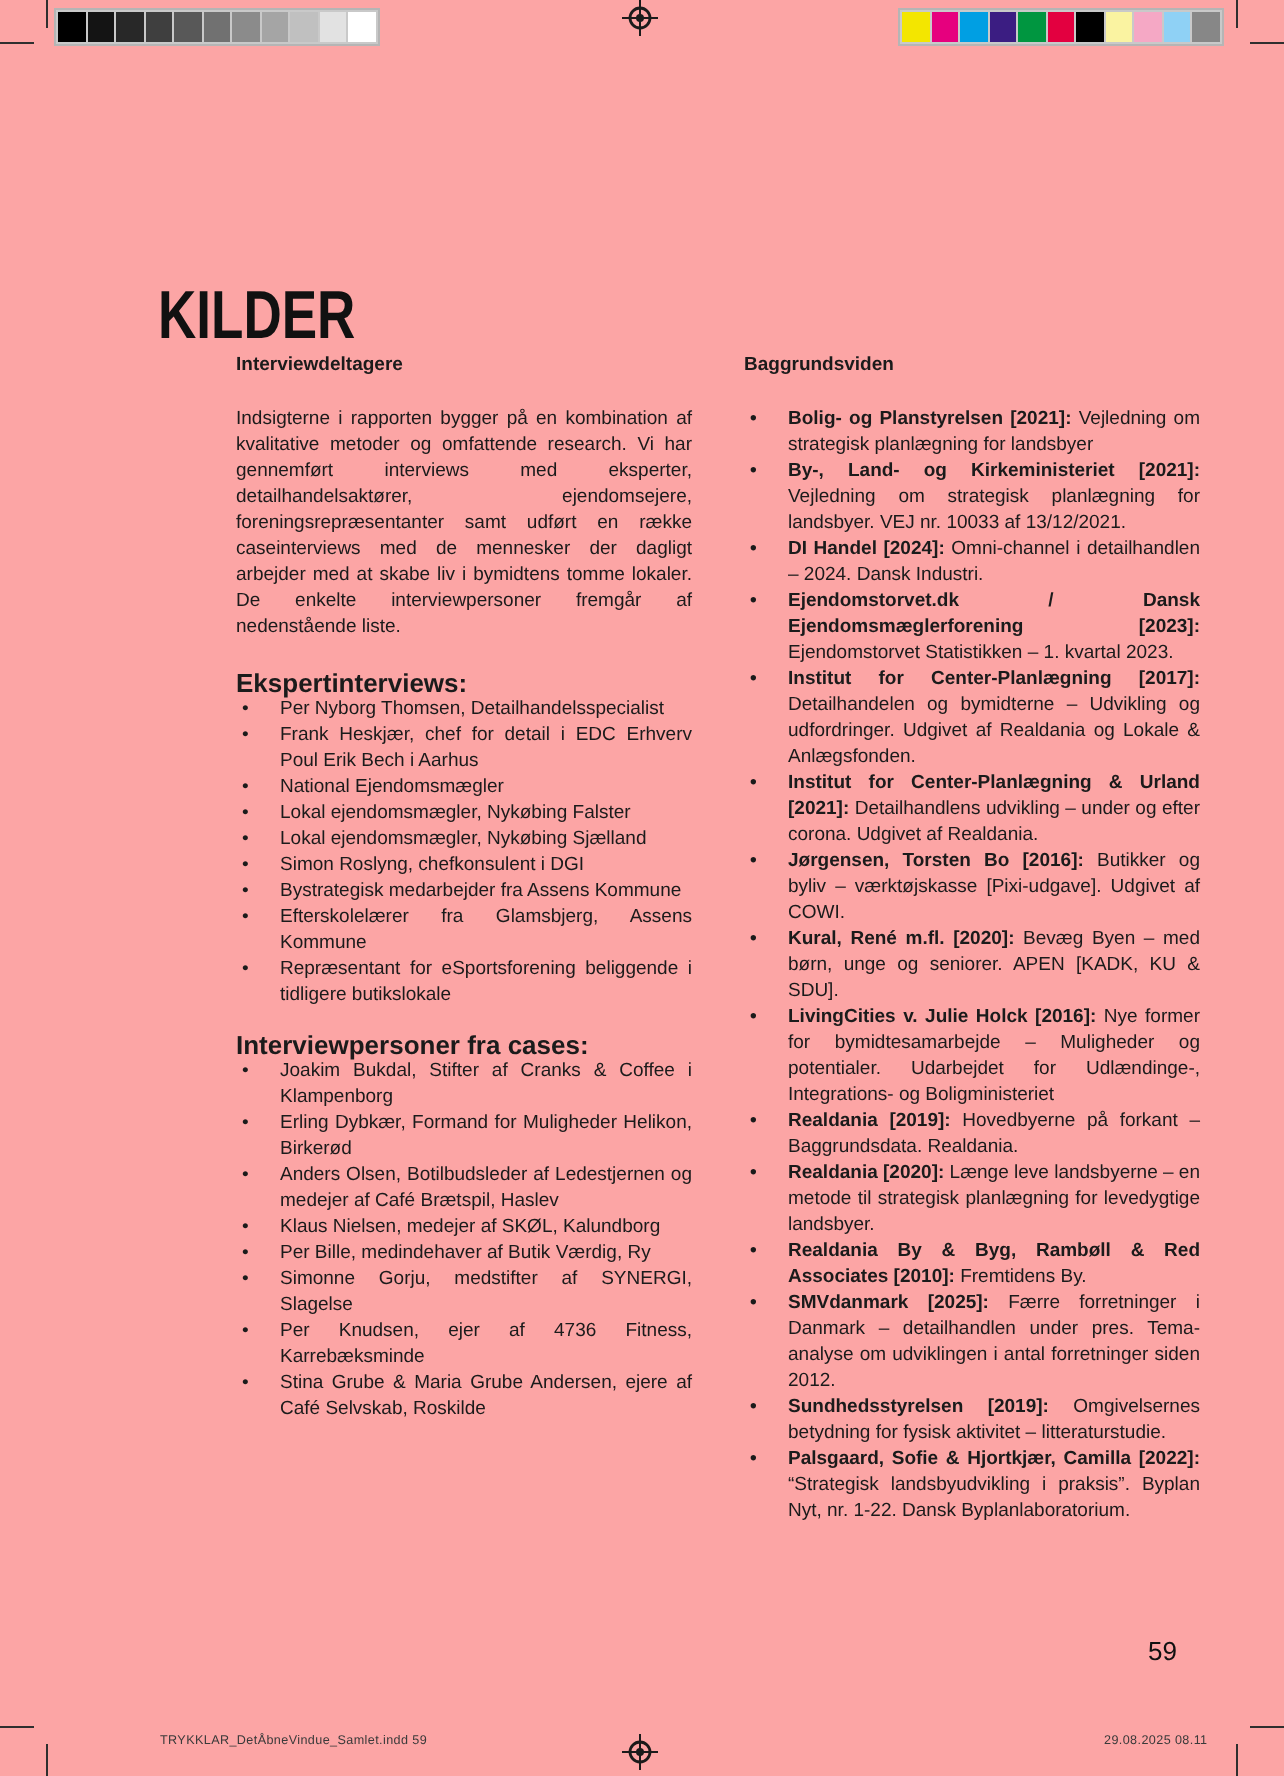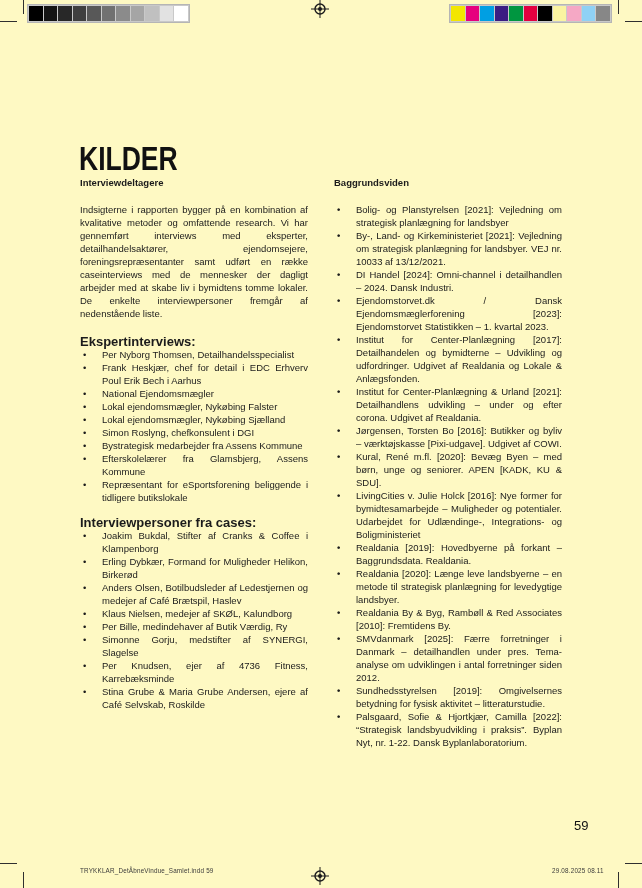--- a/index.html
+++ b/index.html
@@ -1,47 +1,47 @@
 <!DOCTYPE html>
 <html><head>
 <meta charset="utf-8">
 <style>
   html,body{margin:0;padding:0;background:#ffffff;}
   .sheet{
-    position:relative;width:642px;height:888px;background:#fef9c3;overflow:hidden;
+    position:relative;width:642px;height:888px;background:#fca5a5;overflow:hidden;
     font-family:"Liberation Sans",sans-serif;color:#1b1b1b;
   }
   
   .bar{position:absolute;top:4px;height:19px;display:flex;gap:1px;background:#c9c9c9;
        padding:1px;border:1px solid #b5b5b5;box-sizing:border-box;}
   .bar .swatch{width:13.6px;height:100%;}
   .gray-bar{left:27px;width:163px;}
   .color-bar{left:449px;width:163px;}
   .reg-mark{position:absolute;width:18px;height:18px;}
   .reg-top{left:311px;top:0px;}
   .reg-bottom{left:311px;top:867px;}
   .crop{position:absolute;background:#2f2f2f;}
   
   .title{
     position:absolute;left:79px;top:116px;font-size:34px;font-weight:bold;
     letter-spacing:0px;transform:scaleX(0.78);transform-origin:left top;
     color:#111;white-space:nowrap;
   }
   
-  .col{position:absolute;top:176px;width:228px;font-size:9.5px;line-height:13px;}
+  .col{position:absolute;top:176px;width:228px;font-size:9.5px;line-height:13px;margin-left:38px;}
   .col-left{left:80px;}
   .col-right{left:334px;}
   .col h3{font-size:9.5px;font-weight:bold;margin:0 0 14px 0;}
   .col h4{font-size:13px;font-weight:bold;margin:0;}
   .intro{margin:0 0 15px 0;text-align:justify;}
   ul{list-style:none;margin:0 0 12px 0;padding:0;}
   li{position:relative;padding-left:22px;text-align:justify;}
   li::before{content:"\2022";position:absolute;left:3px;top:0;}
   .refs li::before{font-weight:bold;}
-  .ref-source{font-weight:normal;}
+  .ref-source{font-weight:bold;}
   
   .page-number{position:absolute;left:574px;top:818px;font-size:13px;font-weight:normal;color:#111;}
   .footer-left{position:absolute;left:80px;top:867px;font-size:6.3px;color:#3a3a3a;letter-spacing:.2px;}
   .footer-right{position:absolute;left:552px;top:867px;font-size:6.3px;color:#3a3a3a;letter-spacing:.2px;}
 </style>
 </head>
 <body>
 
 <div class="sheet">
 

